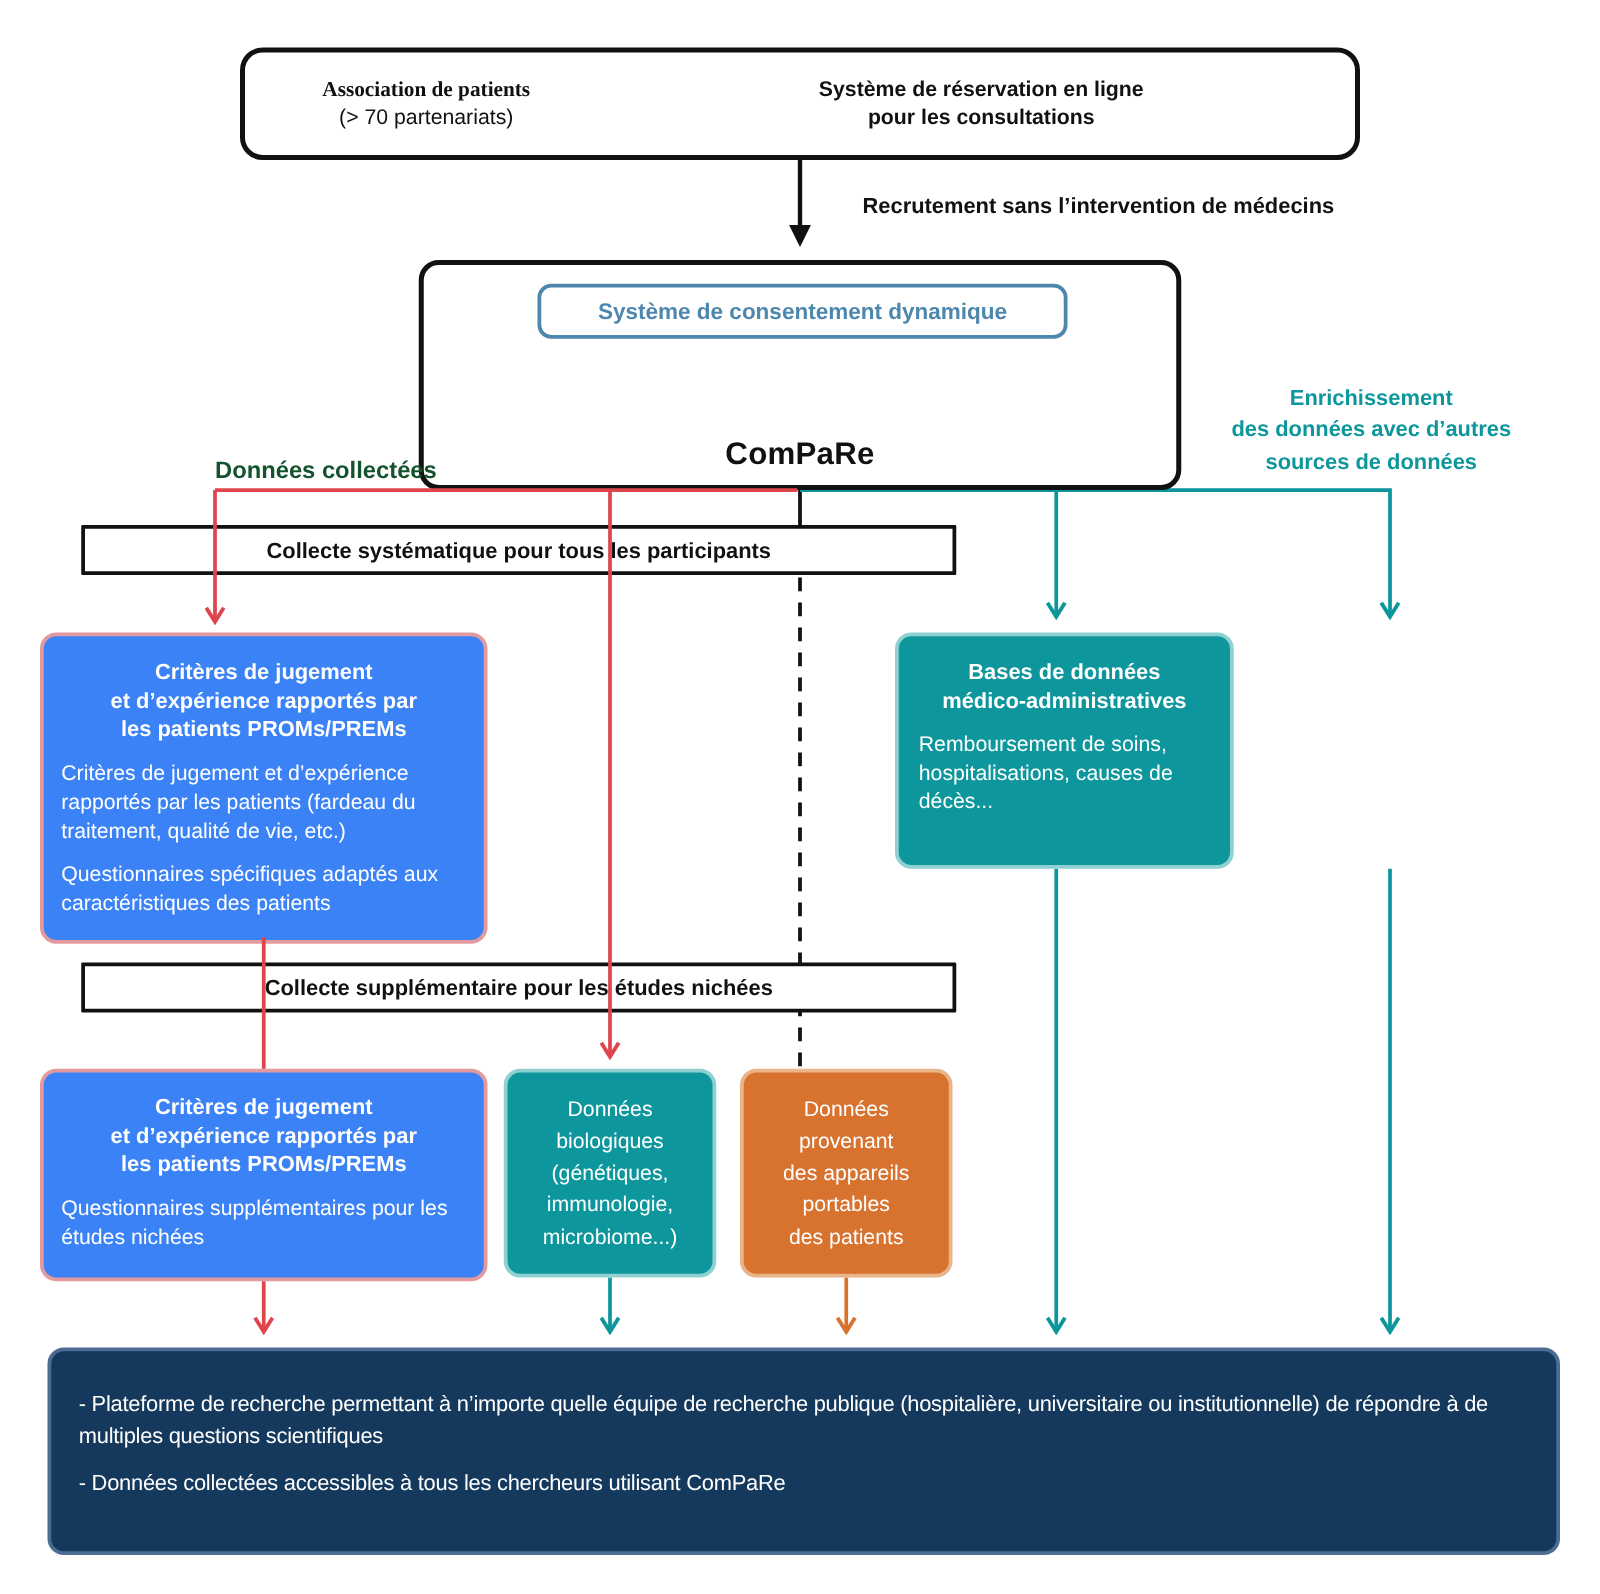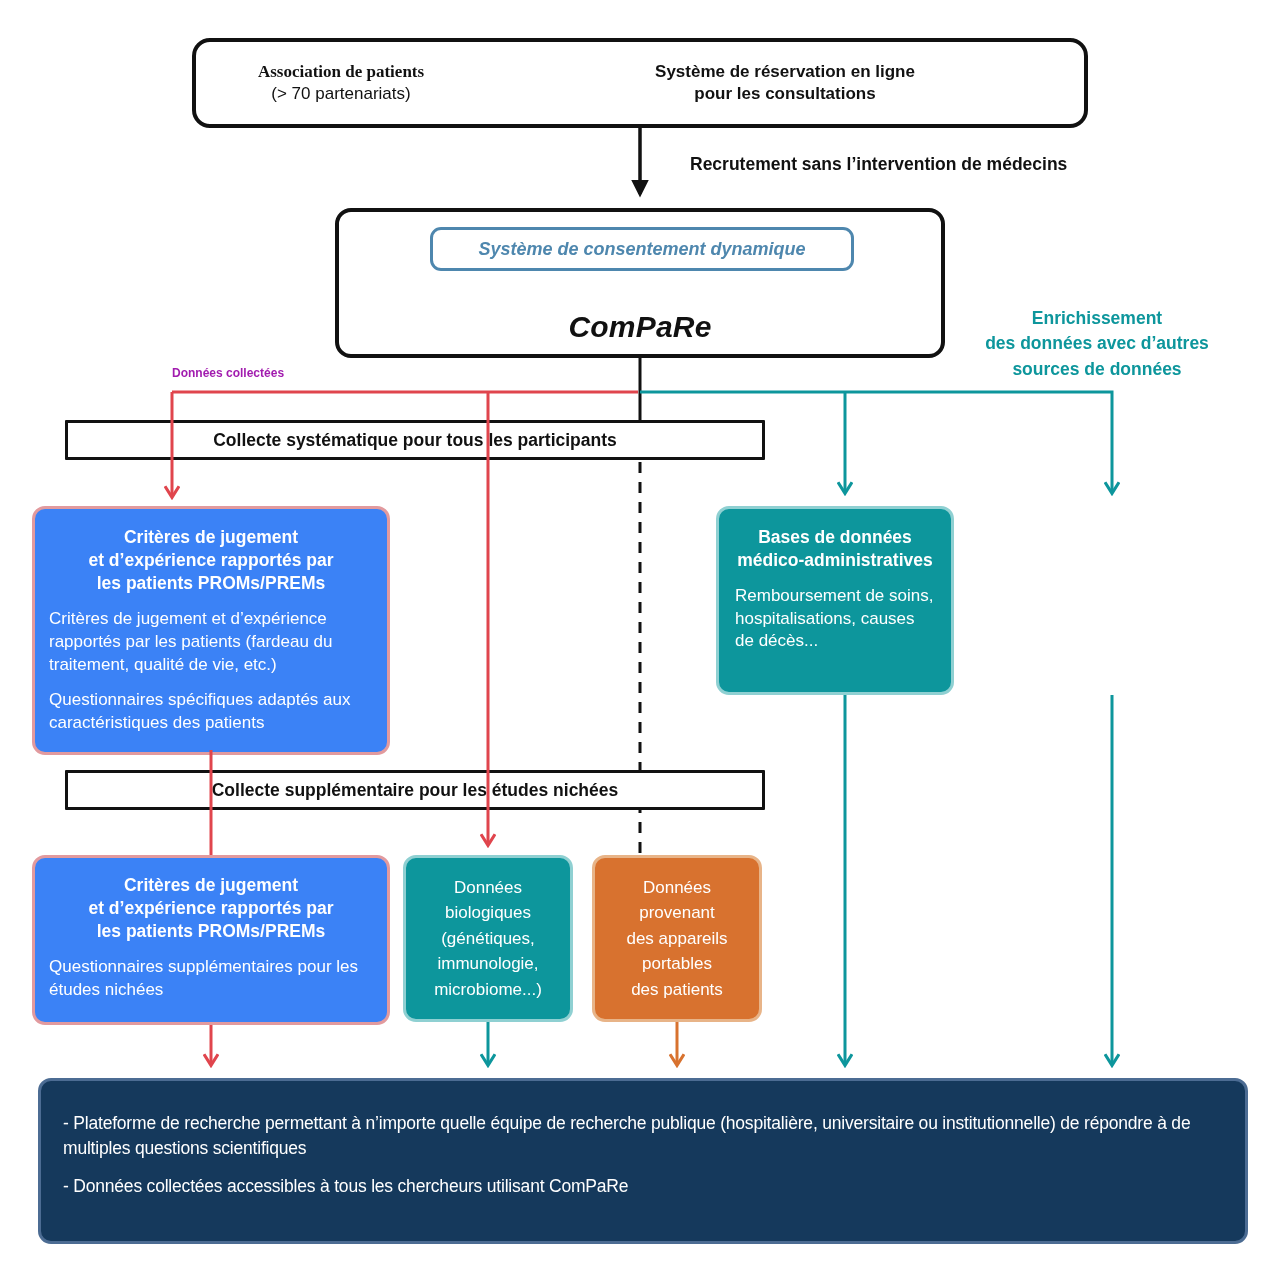--- a/index.html
+++ b/index.html
@@ -26,47 +26,47 @@
   .top-box{left:192px;top:38px;width:896px;height:90px;display:flex;align-items:center;}
   .top-col{text-align:center;font-size:17px;line-height:1.3;}
   .top-col .b{font-weight:bold;font-family:Liberation Serif, serif;}
   .tc1{width:290px;}
   .tc2{flex:1;font-weight:bold;}
   .tc3{width:265px;font-weight:bold;}
 
   .recruit-label{left:690px;top:154px;font-size:17.5px;font-weight:bold;}
 
   
-  .compare-box{left:335px;top:208px;width:610px;height:150px;border:4px solid #111;border-radius:16px;background:#fff;box-sizing:border-box;font-style:italic;}
+  .compare-box{left:335px;top:208px;width:610px;height:184px;border:4px solid #111;border-radius:16px;background:#fff;box-sizing:border-box;}
   .consent-box{
     position:absolute;left:91px;top:15px;width:424px;height:44px;
     border:3px solid #4e87ae;border-radius:11px;box-sizing:border-box;
     display:flex;align-items:center;justify-content:center;
     color:#4e87ae;font-weight:bold;font-size:18px;
   }
-  .compare-title{position:absolute;left:0;bottom:10px;width:100%;text-align:center;font-size:30px;font-weight:bold;letter-spacing:.2px;}
-
-  
-  .collected-label{left:172px;top:366px;font-size:12px;font-weight:bold;color:#a21caf;}
+  .compare-title{position:absolute;left:0;bottom:10px;width:100%;text-align:center;font-size:25px;font-weight:bold;letter-spacing:.2px;}
+
+  
+  .collected-label{left:172px;top:366px;font-size:19px;font-weight:bold;color:#14532d;}
   .enrich-label{left:947px;top:306px;width:300px;text-align:center;font-size:17.5px;font-weight:bold;color:#0d969c;line-height:1.45;}
 
   .sys-bar{left:65px;top:420px;width:700px;height:40px;}
   .sup-bar{left:65px;top:770px;width:700px;height:40px;}
 
   
   .cbox{box-sizing:border-box;color:#fff;border-radius:13px;}
   .red-fill{background:#3b82f6;border:3px solid #e29a9e;}
   .teal-fill{background:#0d969c;border:3px solid #8fd0d2;}
   .orange-fill{background:#d8722f;border:3px solid #e8b488;}
 
   .cbox .title{font-weight:bold;font-size:17.5px;text-align:center;line-height:1.32;}
   .cbox p{margin:13px 0 0 0;font-size:17px;line-height:1.33;}
 
   .red1{left:32px;top:506px;width:358px;height:249px;padding:17px 14px;}
-  .tealA{left:716px;top:506px;width:238px;height:189px;padding:17px 16px;}
+  .tealA{left:716px;top:506px;width:271px;height:189px;padding:17px 16px;}
   .tealB{left:986px;top:506px;width:258px;height:189px;padding:17px 16px;}
   .red2{left:32px;top:855px;width:358px;height:170px;padding:16px 14px;}
   .small-box{display:flex;align-items:center;justify-content:center;text-align:center;font-size:17px;line-height:1.5;}
   .bio-box{left:403px;top:855px;width:170px;height:167px;}
   .wear-box{left:592px;top:855px;width:170px;height:167px;}
 
   
   .navy-box{
     left:38px;top:1078px;width:1210px;height:166px;
     background:#15395c;border:3px solid #4c6c93;border-radius:13px;

